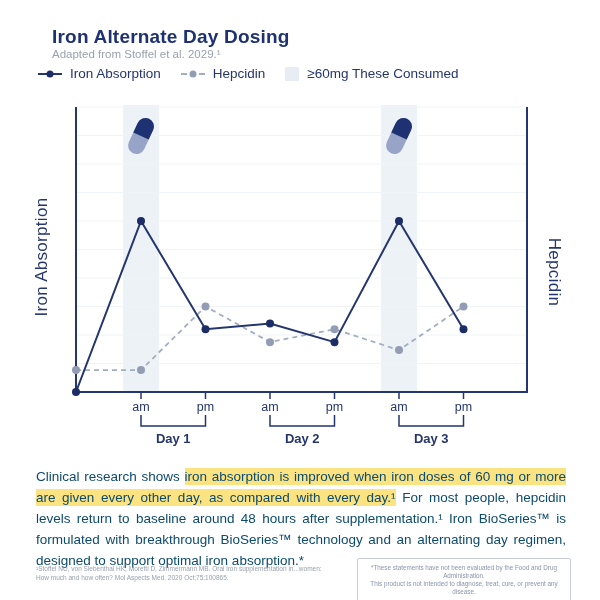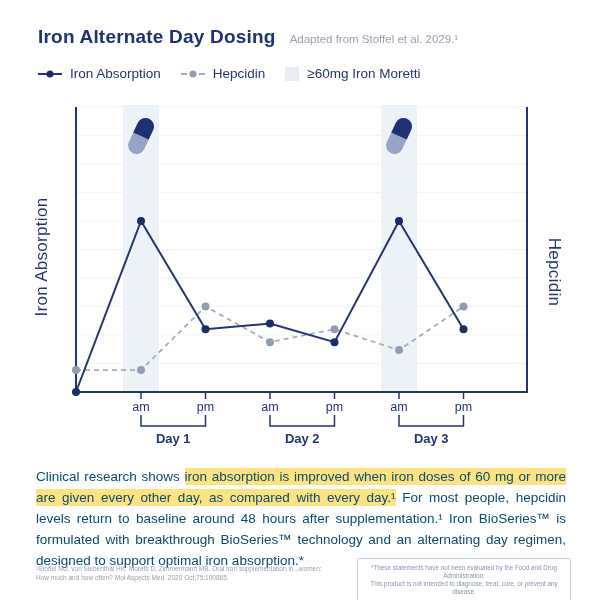--- a/index.html
+++ b/index.html
@@ -1,19 +1,19 @@
 <!DOCTYPE html>
 <html><head>
 <meta charset="utf-8">
 <style>
   html,body{margin:0;padding:0;background:#fff;}
   #page{position:relative;width:600px;height:600px;background:#ffffff;overflow:hidden;
         font-family:"Liberation Sans",sans-serif;}
   
-  #header{position:absolute;left:38px;top:26px;display:flex;align-items:baseline;}
+  #header{position:absolute;left:38px;top:26px;display:flex;align-items:baseline;flex-direction:column;}
   #page-title{font-size:19px;font-weight:bold;color:#1e3173;letter-spacing:.2px;}
   #page-subtitle{font-size:11.5px;color:#9aa1ae;margin-left:14px;}
   
   #legend{position:absolute;left:38px;top:66px;display:flex;align-items:center;gap:20px;}
   .legend-item{display:flex;align-items:center;gap:8px;}
   .legend-label{font-size:13.5px;color:#24356f;}
   .lg-line{position:relative;width:24px;height:2px;background:#24356f;}
   .lg-line .dot{position:absolute;left:50%;top:50%;width:7px;height:7px;border-radius:50%;
                 background:#1b2c66;transform:translate(-50%,-50%);}
   .lg-dash{position:relative;width:24px;height:0;border-top:2px dashed #a3adc0;}
@@ -115,21 +115,21 @@
       <span class="legend-label">Iron Absorption</span>
     </div>
     <div class="legend-item">
       <span class="lg-dash">
           <span class="dot"></span>
         </span>
       <span class="legend-label">Hepcidin</span>
     </div>
     <div class="legend-item">
       <span class="lg-swatch"></span>
-      <span class="legend-label">≥60mg Iron Moretti</span>
+      <span class="legend-label">≥60mg These Consumed</span>
     </div>
   </div>
 
   <div class="axis-label" id="left-axis-label">Iron Absorption</div>
   <div class="axis-label" id="right-axis-label">Hepcidin</div>
 
   <p id="main-paragraph"><span>Clinical research shows </span><span class="hl">iron absorption is improved when iron doses of 60 mg or more are given every other day, as compared with every day.¹</span><span> For most people, hepcidin levels return to baseline around 48 hours after supplementation.¹ Iron BioSeries™ is formulated with breakthrough BioSeries™ technology and an alternating day regimen, designed to support optimal iron absorption.*</span></p>
 
   <div id="footnote">
     <div>¹Stoffel NU, von Siebenthal HK, Moretti D, Zimmermann MB. Oral iron supplementation in...women:</div>

